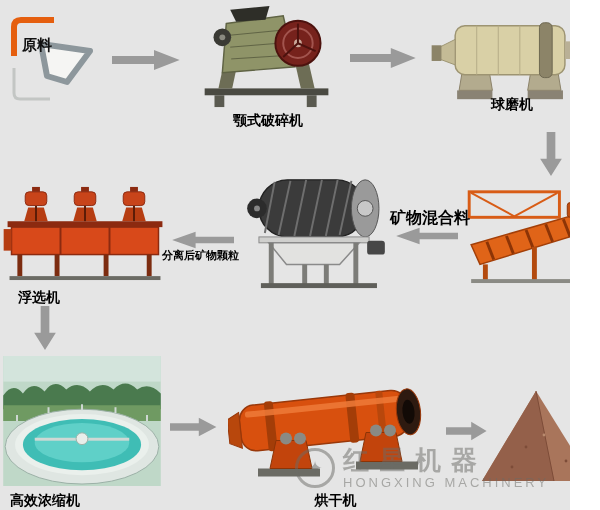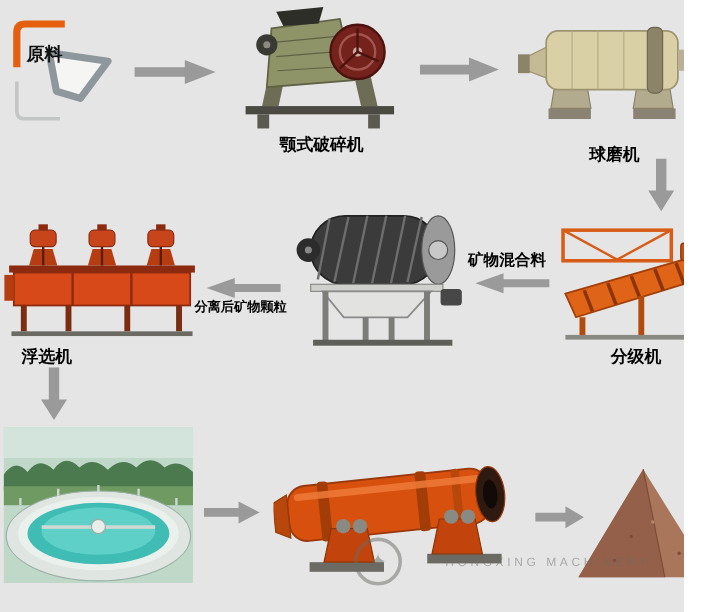--- a/index.html
+++ b/index.html
@@ -26,21 +26,21 @@
     position:absolute;left:295px;top:440px;width:272px;height:56px;
     display:flex;align-items:center;gap:8px;color:#6b6b66;opacity:0.5;
     pointer-events:none;
   }
   .wm-logo{
     width:34px;height:34px;border:3px solid #6b6b66;border-radius:50%;
     display:flex;align-items:center;justify-content:center;font-size:18px;flex:0 0 auto;
   }
   .wm-texts{display:flex;flex-direction:column;line-height:1.1;}
   .wm-cn{font-size:26px;font-weight:bold;letter-spacing:10px;}
-  .wm-en{font-size:10px;letter-spacing:3px;margin-top:2px;margin-left:28px;}
+  .wm-en{font-size:13px;letter-spacing:3px;margin-top:2px;}
 </style>
 </head>
 <body>
 
 <div class="canvas">
 
   <div class="fig" style="left:8px;top:14px;width:92px;height:92px;">
     <svg viewBox="0 0 92 92">
       <path d="M6,42 L6,13 Q6,6 13,6 L46,6" fill="none" stroke="#e55f0f" stroke-width="6"></path>
       <path d="M6,54 L6,79 Q6,85 12,85 L42,85" fill="none" stroke="#c3c6c4" stroke-width="3"></path>
@@ -95,21 +95,21 @@
       <line x1="48" y1="16" x2="48" y2="66" stroke="#b4ab86"></line>
       <line x1="70" y1="16" x2="70" y2="66" stroke="#b4ab86"></line>
       <line x1="92" y1="16" x2="92" y2="66" stroke="#b4ab86"></line>
       <rect x="112" y="13" width="13" height="56" rx="5" fill="#8c8468" stroke="#6d6650"></rect>
       <rect x="138" y="32" width="12" height="18" fill="#b9b096"></rect>
       <rect x="148" y="27" width="17" height="27" rx="3" fill="#7a241e" stroke="#511511"></rect>
       <polygon points="26,30 10,38 10,50 26,56" fill="#c4bb96" stroke="#9d9472"></polygon>
       <rect x="2" y="36" width="10" height="16" fill="#8c8468"></rect>
     </svg>
   </div>
-  <div class="node-label" style="left:428px;top:120px;width:168px;">球磨机</div>
+  <div class="node-label" style="left:428px;top:96px;width:168px;">球磨机</div>
 
   <div class="arrow" style="left:538px;top:132px;width:26px;height:46px;">
     <svg viewBox="0 0 24 48" preserveAspectRatio="none">
       <polygon points="8,0 16,0 16,28 22,28 12,46 2,28 8,28" fill="#9a9a9a"></polygon>
     </svg>
   </div>
 
   <div class="fig" style="left:462px;top:182px;width:136px;height:102px;">
     <svg viewBox="0 0 136 104">
       <rect x="6" y="10" width="92" height="26" fill="none" stroke="#d85c16" stroke-width="3"></rect>
@@ -121,23 +121,22 @@
       <line x1="64" y1="49" x2="71" y2="67" stroke="#8c3406" stroke-width="3"></line>
       <line x1="84" y1="43" x2="91" y2="61" stroke="#8c3406" stroke-width="3"></line>
       <line x1="102" y1="38" x2="109" y2="56" stroke="#8c3406" stroke-width="3"></line>
       <rect x="106" y="21" width="22" height="15" rx="3" fill="#c04e10" stroke="#8c3406"></rect>
       <rect x="20" y="84" width="5" height="16" fill="#b34a0e"></rect>
       <rect x="70" y="66" width="5" height="34" fill="#b34a0e"></rect>
       <rect x="112" y="52" width="5" height="48" fill="#b34a0e"></rect>
       <rect x="8" y="99" width="122" height="4" fill="#8a8a84"></rect>
     </svg>
   </div>
-  <div class="node-label" style="left:462px;top:289px;width:136px;">分级机</div>
-
-  <div class="flow-label" style="left:390px;top:208px;font-size:13px;">矿物混合料</div>
+
+  <div class="flow-label" style="left:390px;top:208px;font-size:16px;">矿物混合料</div>
   <div class="arrow" style="left:394px;top:226px;width:64px;height:20px;">
     <svg viewBox="0 0 60 24" preserveAspectRatio="none">
       <polygon points="60,8 24,8 24,2 2,12 24,22 24,16 60,16" fill="#9a9a9a"></polygon>
     </svg>
   </div>
 
   <div class="fig" style="left:238px;top:172px;width:155px;height:120px;">
     <svg viewBox="0 0 155 122">
       <rect x="20" y="8" width="108" height="58" rx="29" fill="#3b3b3b" stroke="#222" stroke-width="1.5"></rect>
       <line x1="36" y1="10" x2="26" y2="62" stroke="#6e6e6e" stroke-width="2"></line>
@@ -225,20 +224,21 @@
       <ellipse cx="80" cy="88" rx="48" ry="20" fill="#5fd0c8"></ellipse>
       <rect x="32" y="83" width="96" height="3" fill="#cfd8d4"></rect>
       <circle cx="80" cy="84" r="6" fill="#e8eeea" stroke="#9ab0a6"></circle>
       <line x1="14" y1="66" x2="14" y2="60" stroke="#cfd8d4" stroke-width="2"></line>
       <line x1="46" y1="58" x2="46" y2="52" stroke="#cfd8d4" stroke-width="2"></line>
       <line x1="80" y1="55" x2="80" y2="49" stroke="#cfd8d4" stroke-width="2"></line>
       <line x1="114" y1="58" x2="114" y2="52" stroke="#cfd8d4" stroke-width="2"></line>
       <line x1="146" y1="66" x2="146" y2="60" stroke="#cfd8d4" stroke-width="2"></line>
     </svg>
   </div>
+  <div class="node-label left" style="left:10px;top:492px;">高效浓缩机</div>
 
   <div class="arrow" style="left:170px;top:416px;width:48px;height:22px;">
     <svg viewBox="0 0 60 24" preserveAspectRatio="none">
       <polygon points="0,8 36,8 36,2 58,12 36,22 36,16 0,16" fill="#9a9a9a"></polygon>
     </svg>
   </div>
 
   <div class="fig" style="left:228px;top:360px;width:215px;height:126px;">
     <svg viewBox="0 0 215 125">
       <rect x="30" y="108" width="62" height="8" fill="#6b6b64"></rect>
@@ -254,20 +254,21 @@
         <polygon points="12,42 0,48 0,72 12,78" fill="#b8470c" stroke="#99380a"></polygon>
       </g>
       <polygon points="48,80 78,80 84,108 42,108" fill="#c2440c" stroke="#8c3406"></polygon>
       <polygon points="138,72 168,72 174,101 132,101" fill="#c2440c" stroke="#8c3406"></polygon>
       <circle cx="58" cy="78" r="6" fill="#8a8a84"></circle>
       <circle cx="72" cy="78" r="6" fill="#8a8a84"></circle>
       <circle cx="148" cy="70" r="6" fill="#8a8a84"></circle>
       <circle cx="162" cy="70" r="6" fill="#8a8a84"></circle>
     </svg>
   </div>
+  <div class="node-label" style="left:228px;top:492px;width:215px;">烘干机</div>
 
   <div class="arrow" style="left:446px;top:420px;width:42px;height:22px;">
     <svg viewBox="0 0 60 24" preserveAspectRatio="none">
       <polygon points="0,8 36,8 36,2 58,12 36,22 36,16 0,16" fill="#9a9a9a"></polygon>
     </svg>
   </div>
 
   <div class="fig" style="left:478px;top:386px;width:118px;height:100px;">
     <svg viewBox="0 0 118 98">
       <polygon points="58,4 114,94 4,94" fill="#a9755b"></polygon>
@@ -280,17 +281,18 @@
       <circle cx="98" cy="86" r="1.4" fill="#b98a6e"></circle>
     </svg>
   </div>
   <div class="node-label" style="left:478px;top:492px;width:118px;margin-top:46px;">成品</div>
 
   <div class="watermark">
     <div class="wm-logo">
         <span>✦</span>
       </div>
     <div class="wm-texts">
+      <div class="wm-cn">红星机器</div>
       <div class="wm-en">HONGXING MACHINERY</div>
     </div>
   </div>
 
 </div>
 
 </body></html>

